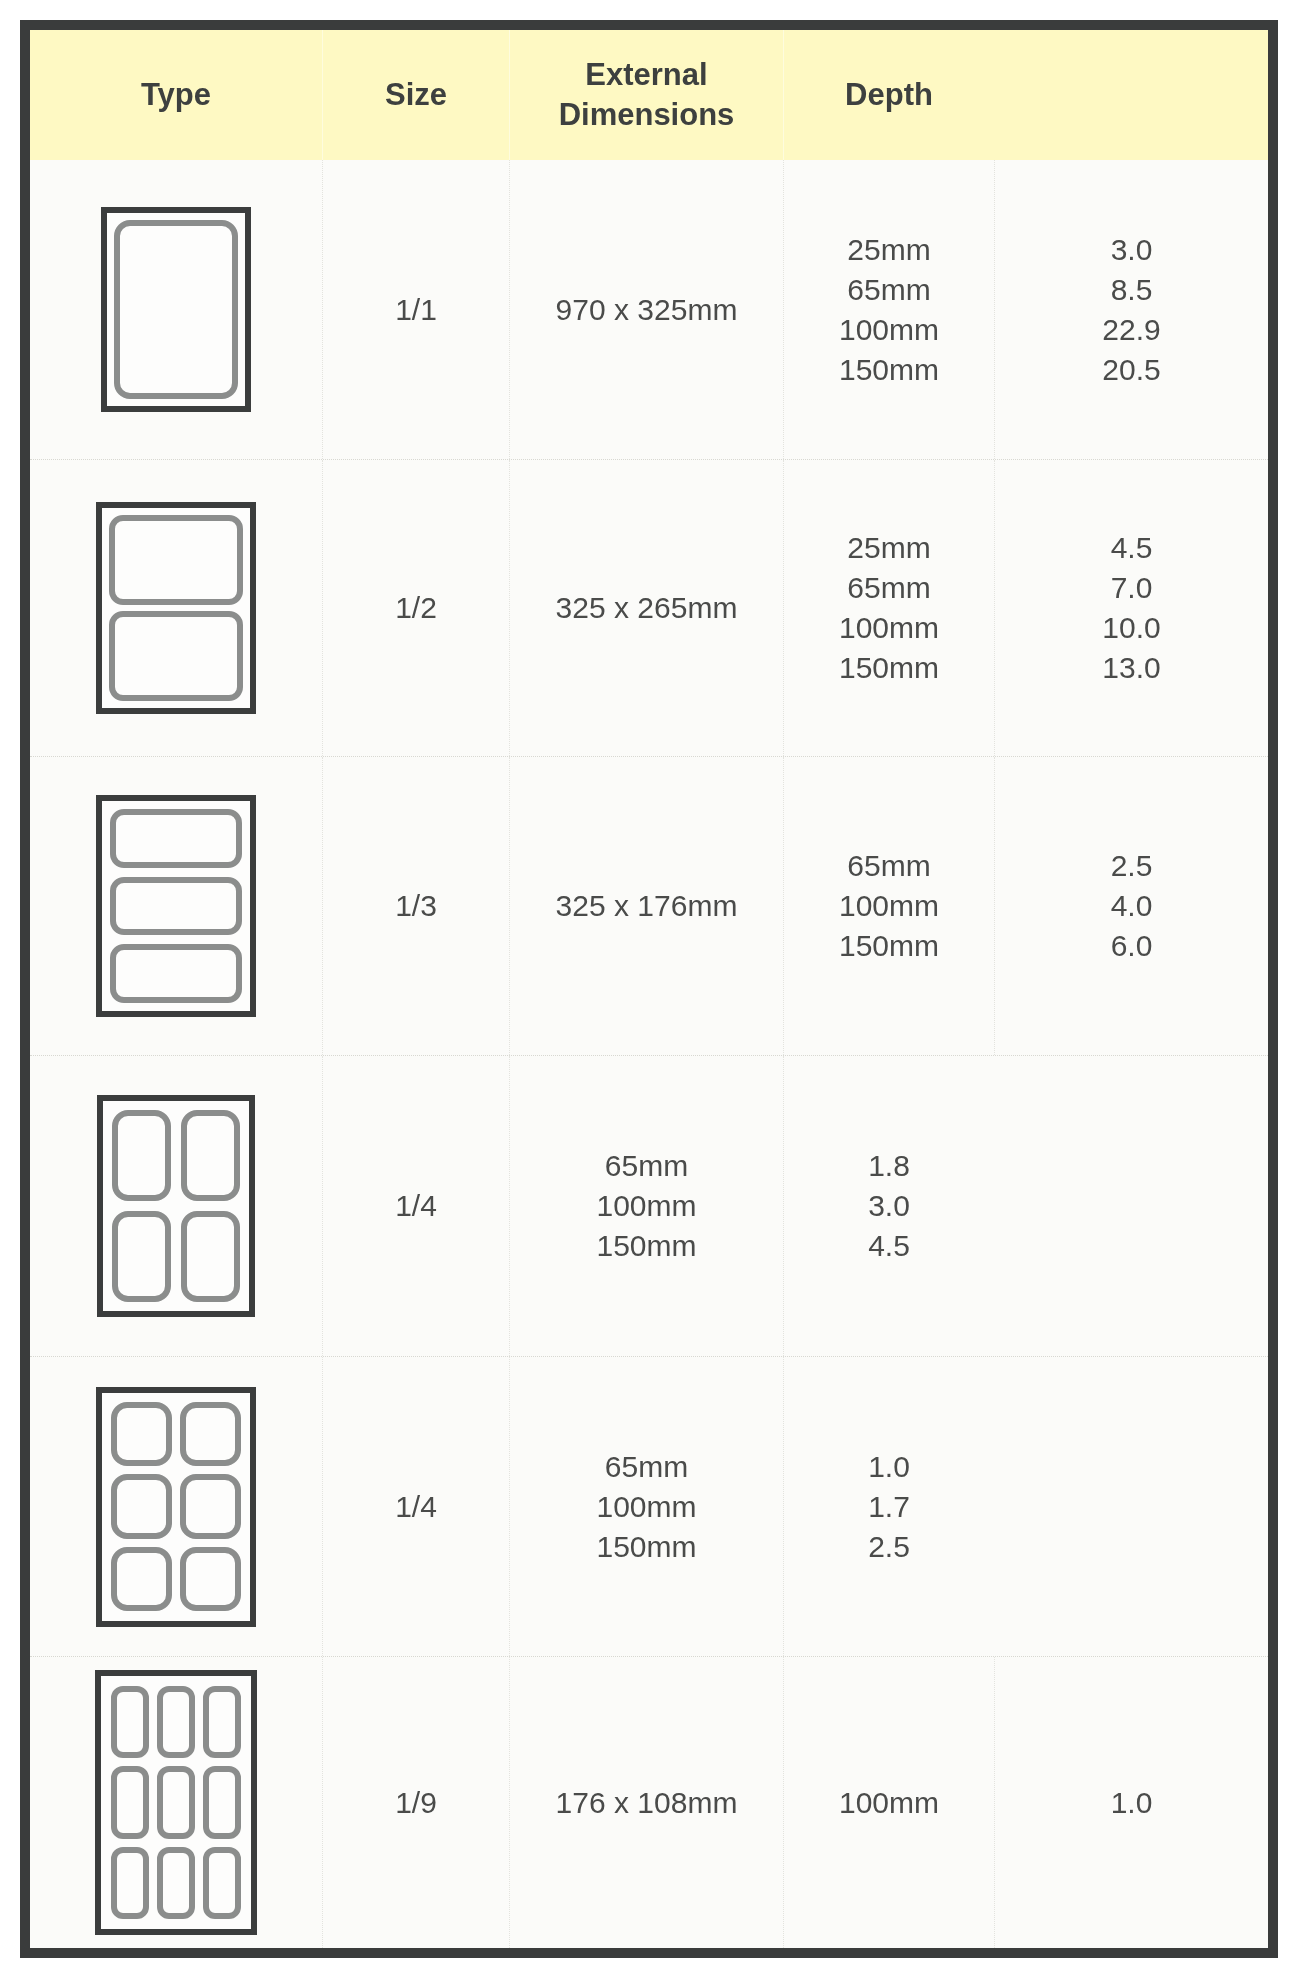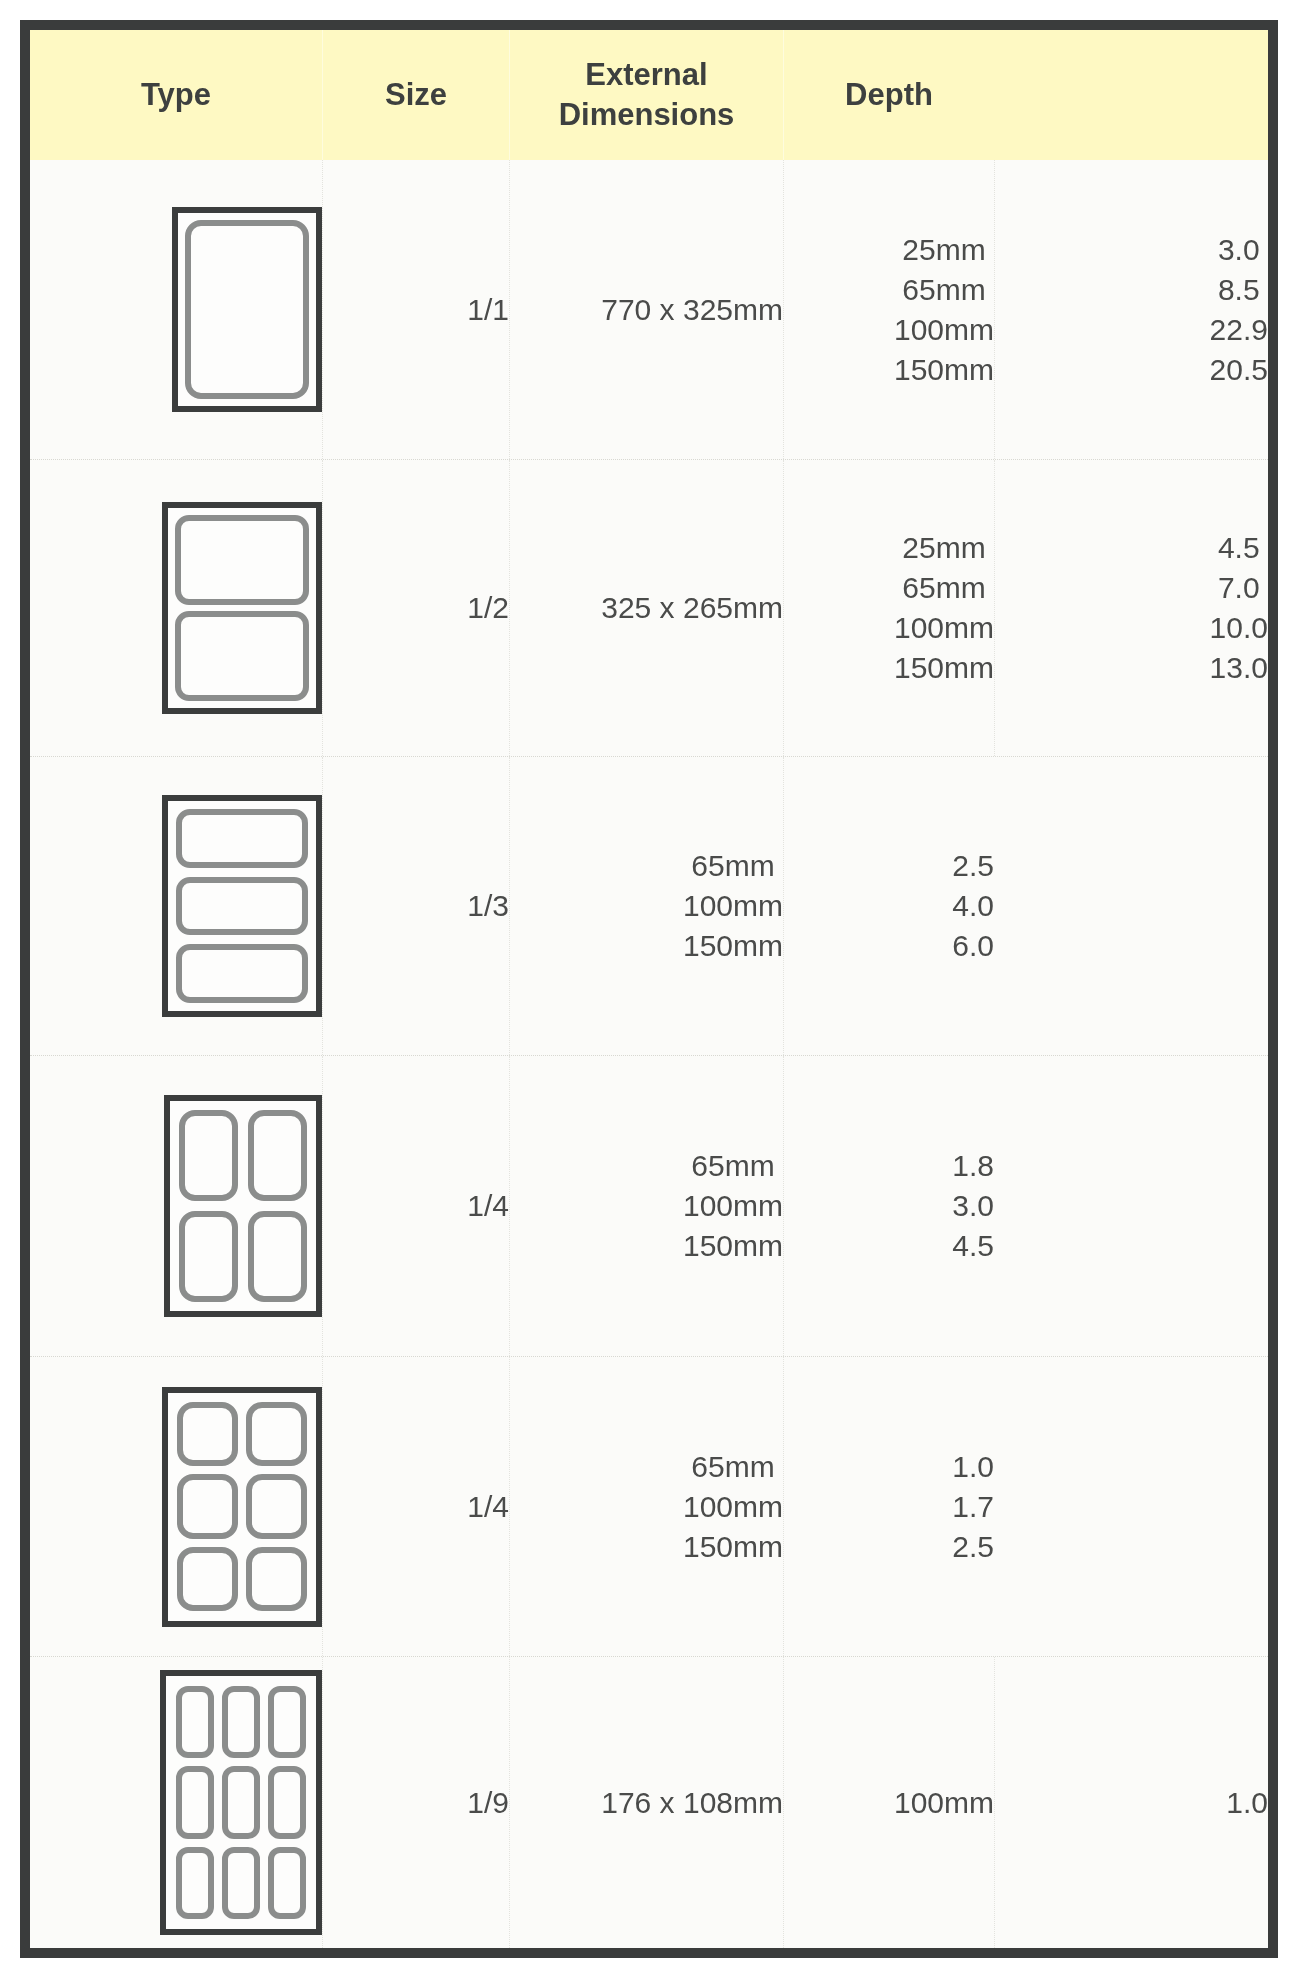--- a/index.html
+++ b/index.html
@@ -43,21 +43,21 @@
     padding: 0 26px;
     border-left: 1px solid rgba(255,255,255,0.45);
   }
   .header-cell:first-child { border-left: none; }
 
   .body-row { background: #fbfbf9; }
   .body-row + .body-row { border-top: 1px dotted #d8d8d2; }
   .cell {
     display: flex;
     align-items: center;
-    justify-content: flex-end;
+    justify-content: center;
     font-size: 30px;
     color: #4a4b4a;
     border-left: 1px dotted #e3e3de;
     overflow: hidden;
   }
   .cell:first-child { border-left: none; }
   .stack {
     display: flex;
     flex-direction: column;
     align-items: center;
@@ -103,21 +103,21 @@
       <div class="header-cell">Depth</div>
     </div>
 
     <div class="row body-row" style="height:299px;">
       <div class="cell">
         <div class="pan pan-1-1">
           <i></i>
         </div>
       </div>
       <div class="cell">1/1</div>
-      <div class="cell">770 x 325mm</div>
+      <div class="cell">970 x 325mm</div>
       <div class="cell">
         <div class="stack">
           <div>25mm</div>
           <div>65mm</div>
           <div>100mm</div>
           <div>150mm</div>
         </div>
       </div>
       <div class="cell">
         <div class="stack">
@@ -158,20 +158,21 @@
 
     <div class="row body-row" style="height:298px;">
       <div class="cell">
         <div class="pan pan-1-3">
           <i></i>
           <i></i>
           <i></i>
         </div>
       </div>
       <div class="cell">1/3</div>
+      <div class="cell">325 x 176mm</div>
       <div class="cell">
         <div class="stack">
           <div>65mm</div>
           <div>100mm</div>
           <div>150mm</div>
         </div>
       </div>
       <div class="cell">
         <div class="stack">
           <div>2.5</div>

